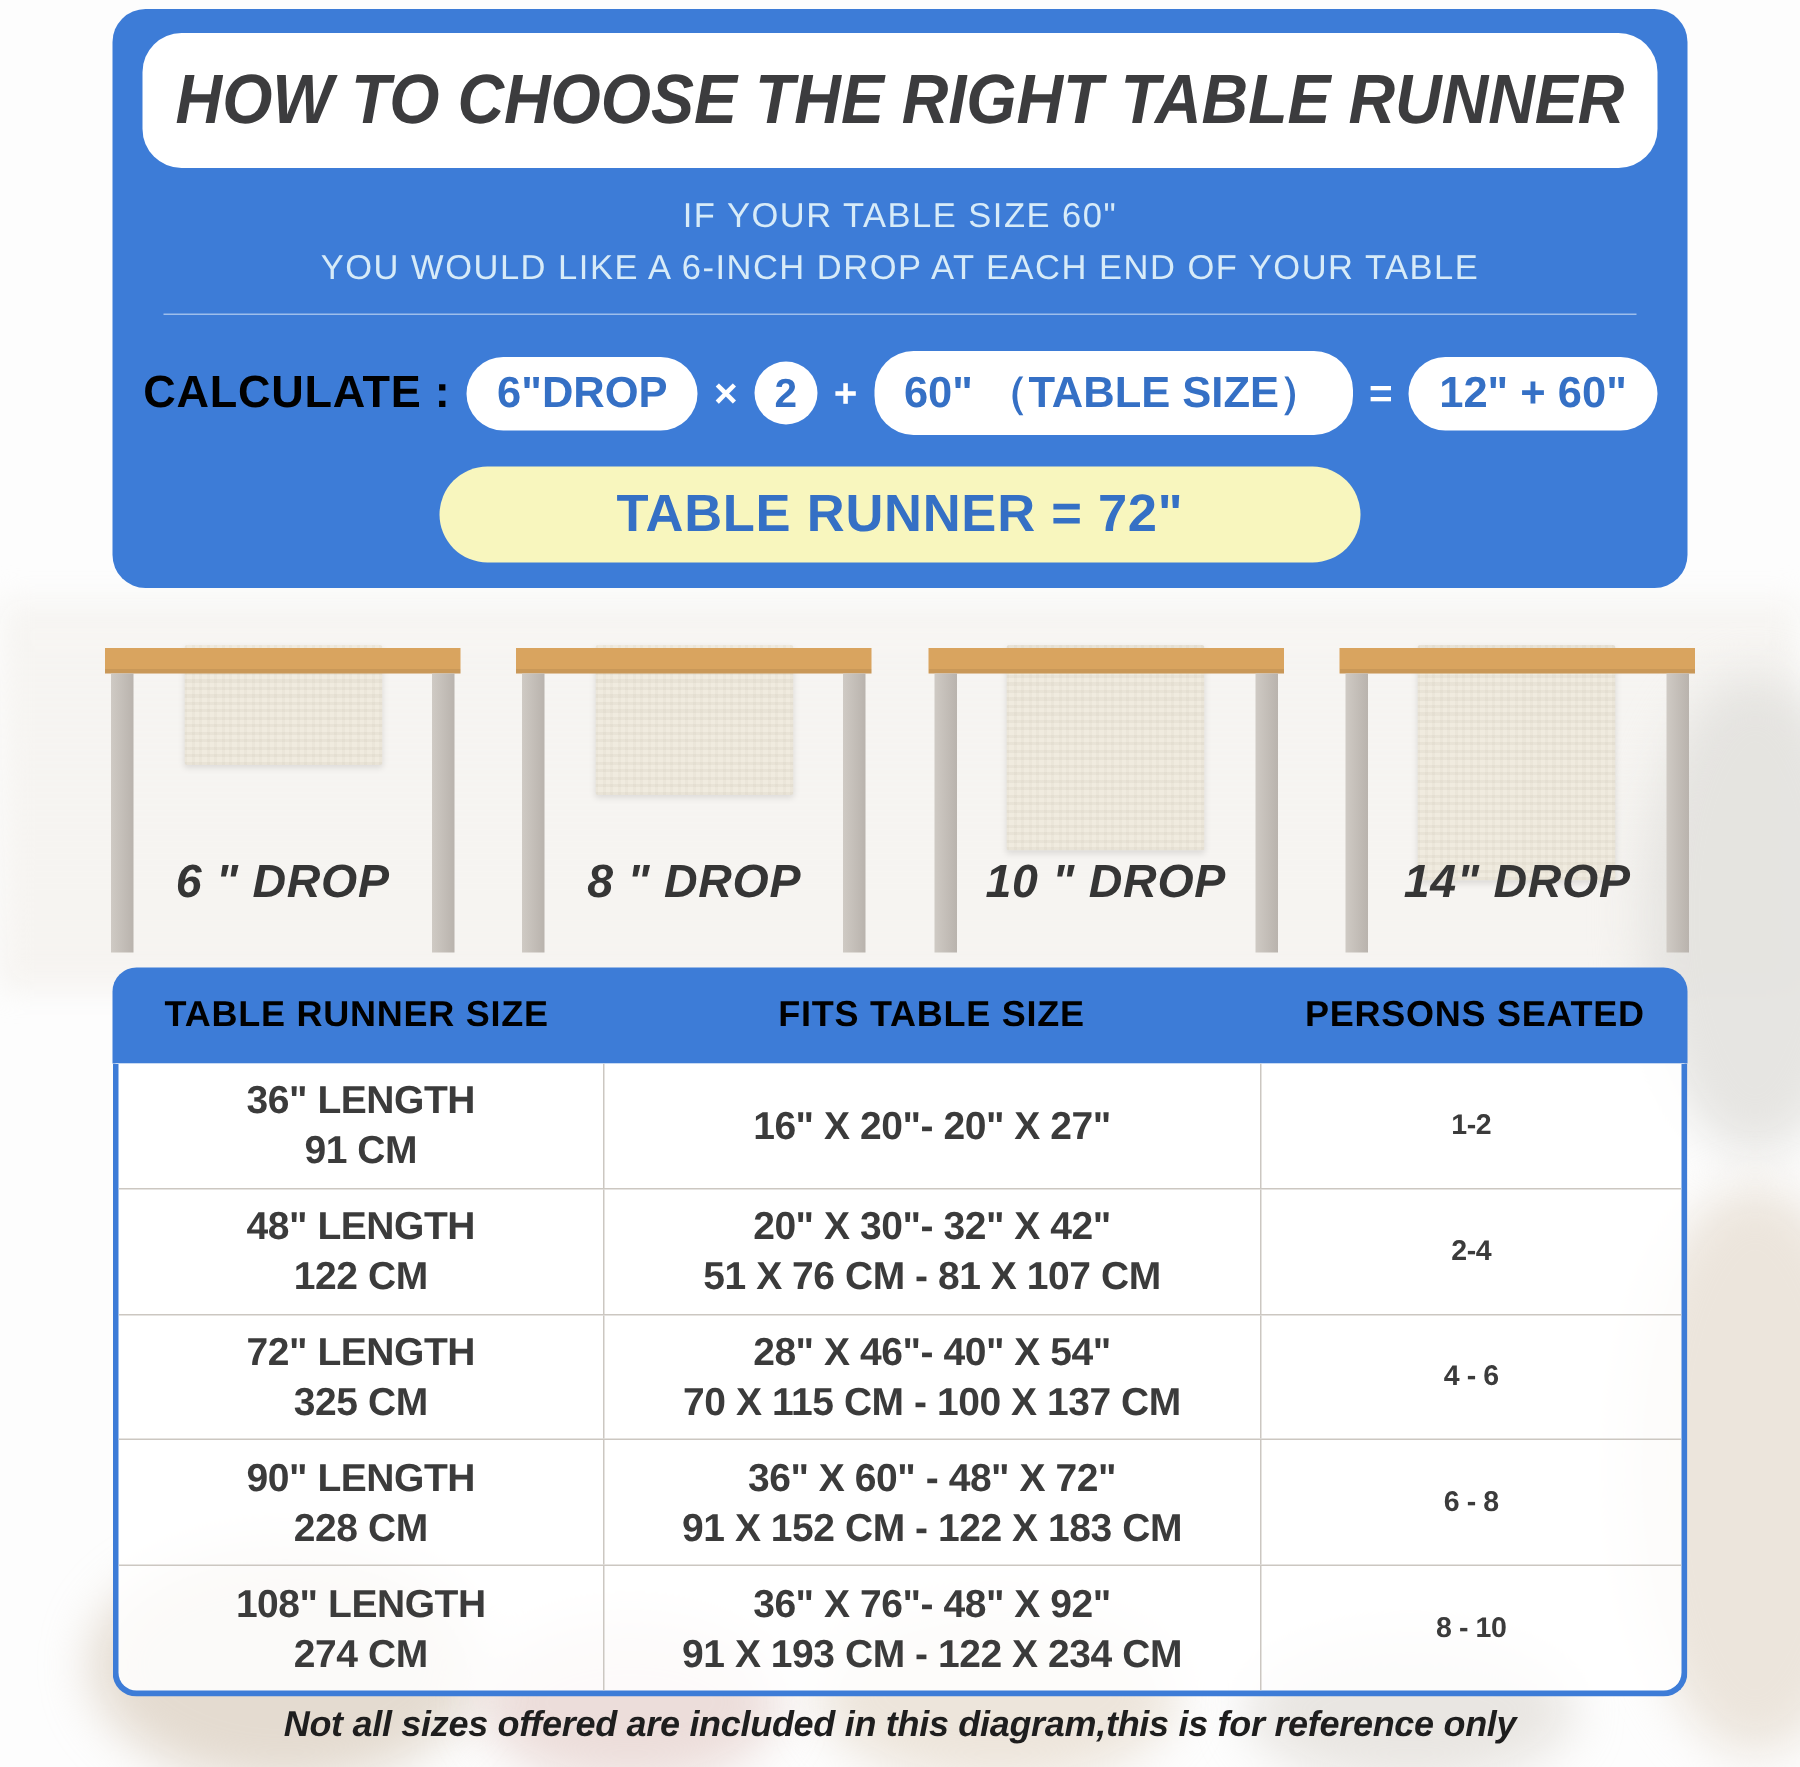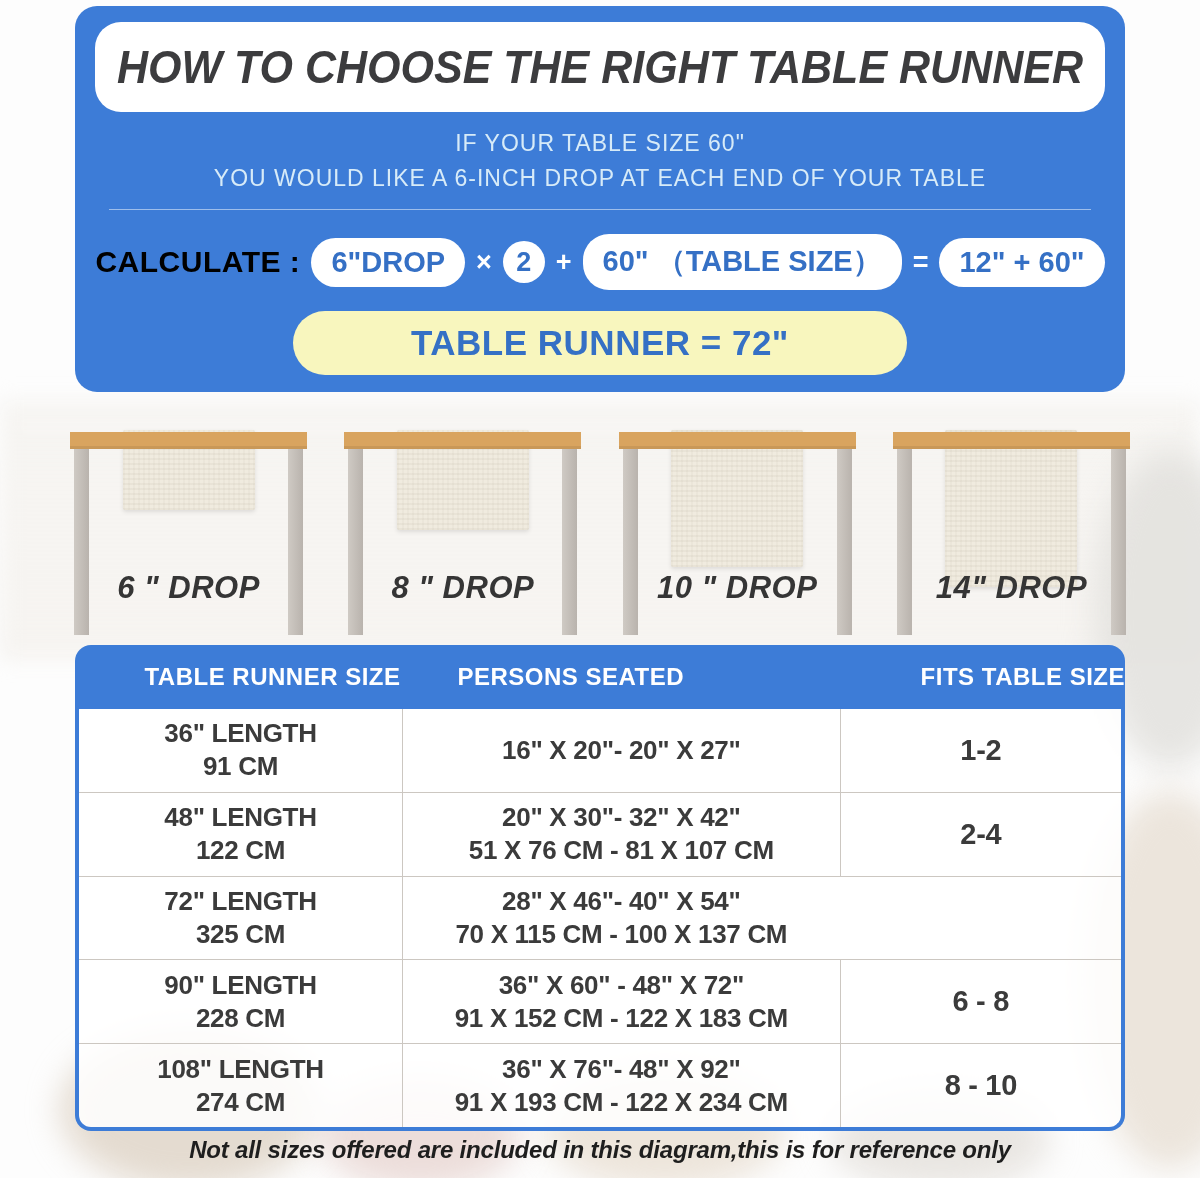--- a/index.html
+++ b/index.html
@@ -59,30 +59,30 @@
   .drop-8  { height:100px; }
   .drop-10 { height:137px; }
   .drop-14 { height:157px; }
   .drop-label { position:absolute; top:168px; width:100%; text-align:center;
                 font-size:31px; font-weight:800; font-style:italic; color:#353535; letter-spacing:0.5px; }
 
   
   .size-panel { position:absolute; z-index:2; left:75px; top:645px; width:1050px; height:486px; }
   .size-header { height:64px; background:#3D7CD7; border-radius:16px 16px 0 0;
                  display:flex; align-items:center; }
-  .size-header .h-cell { color:#ffffff; font-size:24px; font-weight:800; text-align:right; letter-spacing:0.5px; }
+  .size-header .h-cell { color:#000000; font-size:24px; font-weight:800; text-align:center; letter-spacing:0.5px; }
   .c1 { width:31%; } .c2 { width:42%; } .c3 { width:27%; }
   .size-body { height:422px; background:rgba(255,255,255,0.86); border:4px solid #3D7CD7; border-top:none;
                border-radius:0 0 16px 16px; display:flex; flex-direction:column; overflow:hidden; }
   .t-row { flex:1; display:flex; }
   .t-row + .t-row { border-top:1px solid #CCC7C1; }
   .t-cell { display:flex; flex-direction:column; align-items:center; justify-content:center;
             color:#3B3B3B; font-weight:700; font-size:26px; line-height:33px; letter-spacing:-0.3px; }
   .t-cell + .t-cell { border-left:1px solid #CCC7C1; }
-  .persons { font-size:29px; }
+  .persons { font-size:19px; }
 
   .footnote { position:absolute; z-index:2; left:0; top:1136px; width:1200px; text-align:center;
               font-size:24px; font-weight:700; color:#1E1E1E; letter-spacing:-0.2px;font-style:italic; }
 </style>
 </head>
 <body>
 
 <div class="page">
 
   <div class="backdrop">
@@ -151,22 +151,22 @@
       <div class="leg left"></div>
       <div class="leg right"></div>
       <div class="drop-label">14" DROP</div>
     </div>
 
   </div>
 
   <div class="size-panel">
     <div class="size-header">
       <div class="h-cell c1">TABLE RUNNER SIZE</div>
+      <div class="h-cell c2">FITS TABLE SIZE</div>
       <div class="h-cell c3">PERSONS SEATED</div>
-      <div class="h-cell c2">FITS TABLE SIZE</div>
     </div>
     <div class="size-body">
 
       <div class="t-row">
         <div class="t-cell c1">
           <span>36" LENGTH</span>
           <span>91 CM</span>
         </div>
         <div class="t-cell c2">
           <span>16" X 20"- 20" X 27"</span>
@@ -192,20 +192,23 @@
 
       <div class="t-row">
         <div class="t-cell c1">
           <span>72" LENGTH</span>
           <span>325 CM</span>
         </div>
         <div class="t-cell c2">
           <span>28" X 46"- 40" X 54"</span>
           <span>70 X 115 CM - 100 X 137 CM</span>
         </div>
+        <div class="t-cell c3 persons">
+          <span>4 - 6</span>
+        </div>
       </div>
 
       <div class="t-row">
         <div class="t-cell c1">
           <span>90" LENGTH</span>
           <span>228 CM</span>
         </div>
         <div class="t-cell c2">
           <span>36" X 60" - 48" X 72"</span>
           <span>91 X 152 CM - 122 X 183 CM</span>

